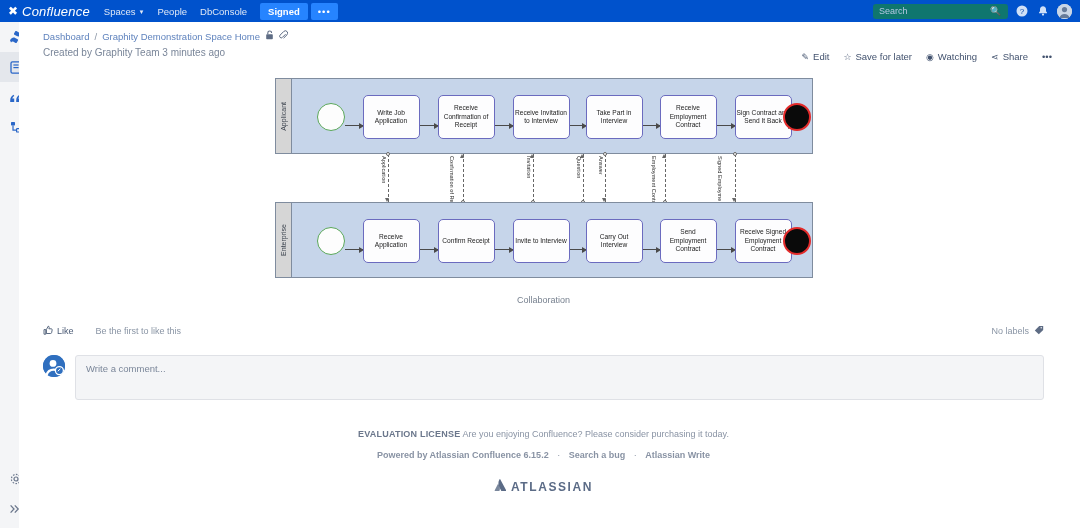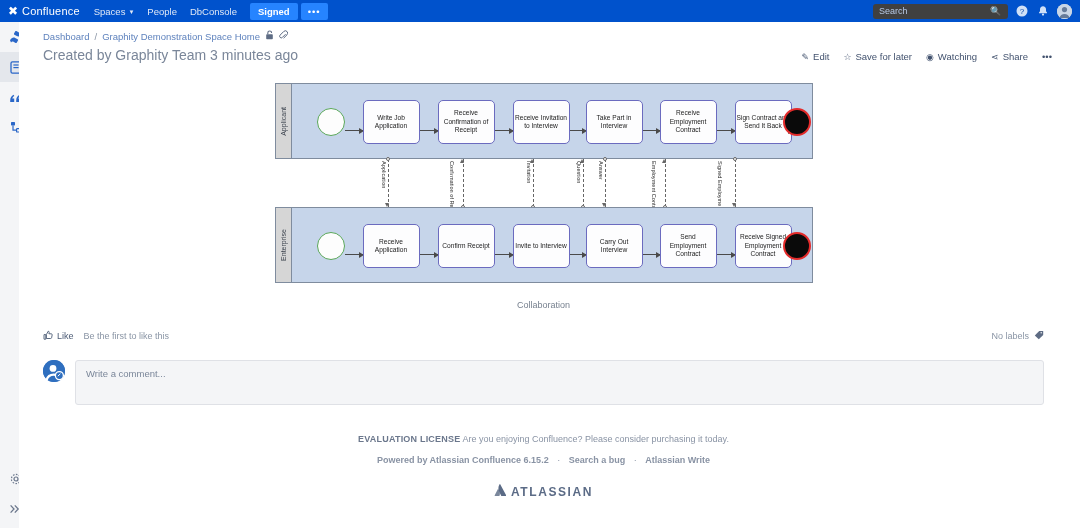--- a/index.html
+++ b/index.html
@@ -10,37 +10,37 @@
     background:#ffffff; color:#333; overflow:hidden;
     font-size:12px;
   }
   
   .topnav {
     position:absolute; top:0; left:0; width:1080px; height:22px;
     background:#0052cc; display:flex; align-items:center; padding:0 8px;
   }
   .logo-wrap { display:flex; align-items:center; gap:4px; margin-right:14px; }
   .logo-mark { color:#fff; font-size:12px; line-height:1; }
-  .logo-text { color:#fff; font-size:11px; letter-spacing:.2px; }
+  .logo-text { color:#fff; font-size:13px; letter-spacing:.2px;font-style:italic; }
   .nav-item {
     color:#dfe8f6; font-size:9.5px; margin-right:13px; cursor:pointer;
     display:flex; align-items:center; gap:3px; white-space:nowrap;
   }
   .caret { font-size:6px; position:relative; top:1px; }
   .create-btn {
     background:#2684ff; color:#fff; font-size:9.5px; font-weight:bold;
     padding:3px 8px; border-radius:2px; cursor:pointer; margin-right:3px;
   }
   .more-btn {
     background:#2684ff; color:#fff; font-size:9.5px; padding:3px 7px;
     border-radius:2px; cursor:pointer; letter-spacing:1px; line-height:11px;
   }
   .nav-right { margin-left:auto; display:flex; align-items:center; gap:7px; }
   .searchbox {
-    background:#404040; border-radius:3px; width:135px; height:15px;
+    background:#0f766e; border-radius:3px; width:135px; height:15px;
     display:flex; align-items:center; padding:0 6px; position:relative;
   }
   .searchbox span.ph { color:#b6c8e4; font-size:9px; }
   .searchbox .s-ic { margin-left:auto; color:#cfe0f7; font-size:9px; }
   .circ-ic {
     width:14px; height:14px; border-radius:50%; display:flex;
     align-items:center; justify-content:center; color:#cfe0f7; font-size:9px;
   }
   .avatar-top {
     width:15px; height:15px; border-radius:50%; background:#c9d6e6;
@@ -74,21 +74,21 @@
   .actions {
     position:absolute; right:16px; top:29px; display:flex;
     align-items:center; gap:14px; font-size:9.5px; color:#42526e;
   }
   .act { display:flex; align-items:center; gap:4px; cursor:pointer; }
   .act .ic { color:#42526e; font-size:9px; }
   h1.title {
     margin:7px 0 0 24px; font-size:22px; font-weight:400;
     color:#172b4d; letter-spacing:.1px;
   }
-  .byline { margin:5px 12px 0 24px; font-size:14px; color:#7a8699; }
+  .byline { margin:5px 12px 0 24px; font-size:10px; color:#7a8699; }
   
   .diagram-wrap {
     margin-top:20px; display:flex; justify-content:center;
   }
   .diagram { width:538px; position:relative; }
   .pool {
     display:flex; border:1px solid #7f8c9e; background:#c6d5ea;
     height:76px; position:relative;
   }
   .pool-head {
@@ -150,21 +150,21 @@
   }
   .caption {
     text-align:center; font-size:9px; color:#77818f; margin-top:17px;
   }
   
   .meta-row {
     display:flex; align-items:center; margin:20px 24px 0 24px; font-size:9px;
   }
   .like { display:flex; align-items:center; gap:4px; color:#4b5b75; cursor:pointer; }
   .like .ic { color:#4b5b75; font-size:9px; }
-  .first-like { margin-left:10px; color:#8a95a5; }
+  .first-like { margin-left:22px; color:#8a95a5; }
   .labels { margin-left:auto; color:#8a95a5; display:flex; align-items:center; gap:5px; cursor:pointer; }
   .labels .ic { color:#5e6c84; }
   
   .comment-row {
     display:flex; margin:18px 24px 0 24px; gap:10px;
   }
   .avatar-c {
     width:22px; height:22px; border-radius:50%; background:#2f6fbf;
     display:flex; align-items:center; justify-content:center;
     color:#fff; font-size:11px; flex-shrink:0;

